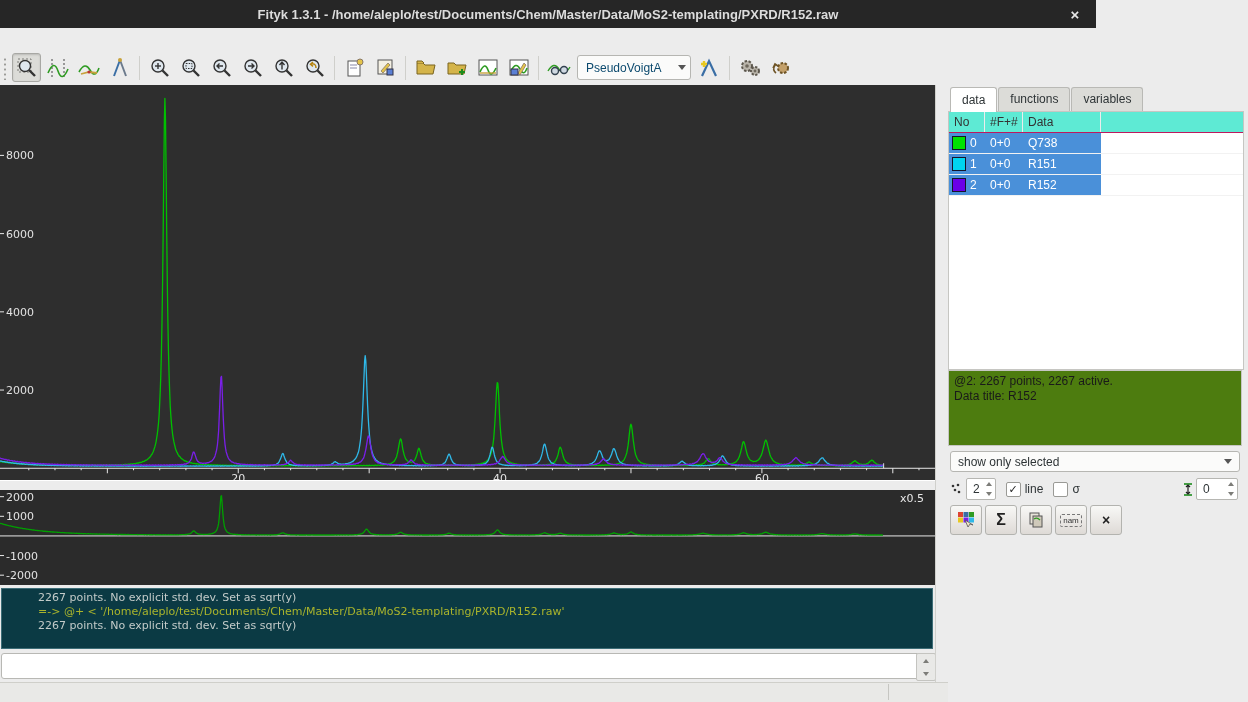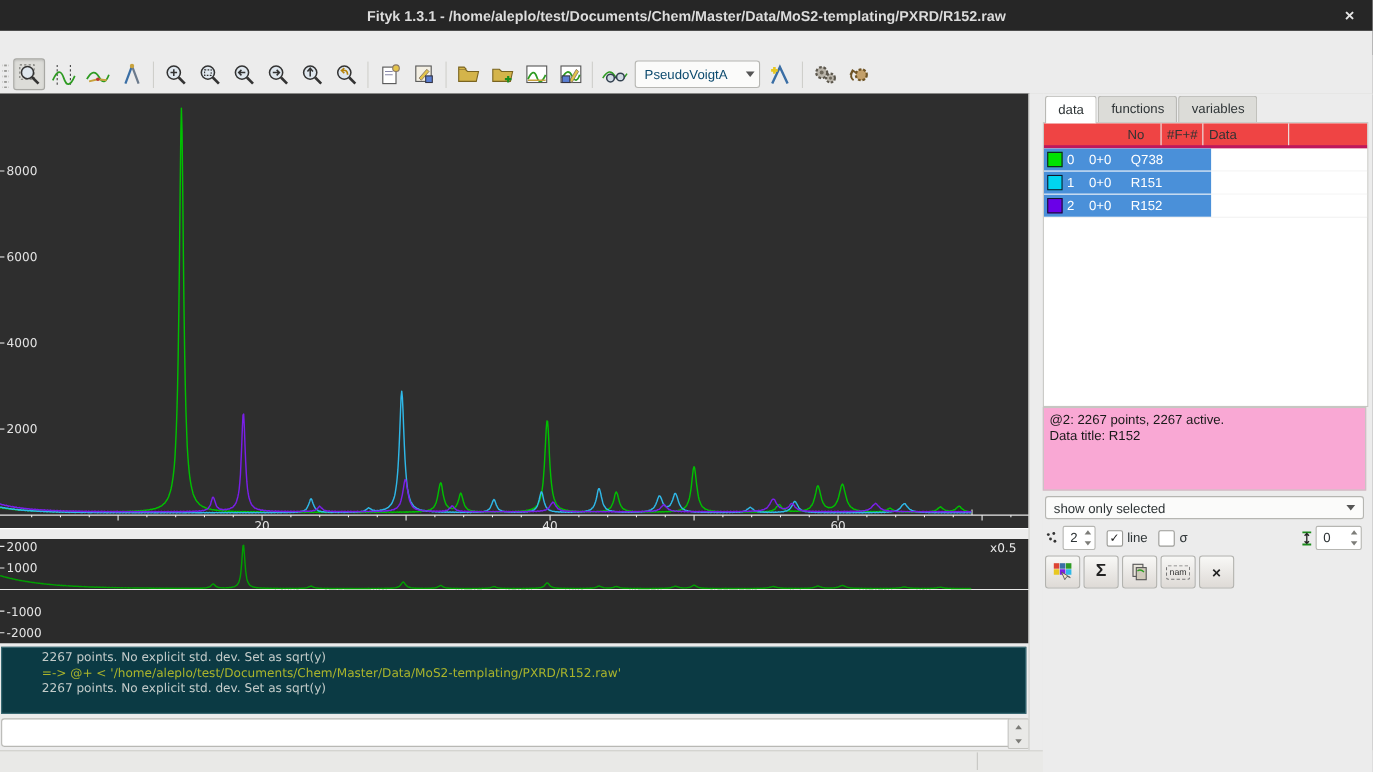--- a/index.html
+++ b/index.html
@@ -1,20 +1,20 @@
 <!DOCTYPE html>
 <html><head>
 <meta charset="utf-8">
 <style>
   html,body{margin:0;padding:0;background:#555;}
   #app{position:relative;width:1248px;height:702px;background:#ececec;overflow:hidden;
        font-family:"Liberation Sans","DejaVu Sans",sans-serif;-webkit-font-smoothing:antialiased;}
   .abs{position:absolute;}
   
-  #titlebar{left:0;top:0;width:1248px;height:28px;background:#262626;color:#dcdcdc;
+  #titlebar{left:0;top:0;width:1096px;height:28px;background:#262626;color:#dcdcdc;
             display:flex;align-items:center;justify-content:center;font-size:13px;font-weight:bold;}
   #close-btn{position:absolute;right:10px;top:3px;width:22px;height:22px;color:#e6e6e6;
              font-size:15px;font-weight:bold;display:flex;align-items:center;justify-content:center;cursor:pointer;}
   
   #menubar{left:0;top:28px;width:1248px;height:22px;background:#ececec;display:flex;align-items:center;}
   .menu-item{padding:2px 9px;font-size:13px;color:#2e3436;cursor:default;}
   
   #toolbar{left:0;top:50px;width:1248px;height:35px;background:#ececec;border-bottom:1px solid #d4d4d0;
            display:flex;align-items:center;}
   .tb-handle{width:6px;height:24px;margin:0 3px 0 2px;
@@ -54,28 +54,28 @@
                display:flex;align-items:center;justify-content:center;}
   #status-right{left:1120px;top:684px;width:100px;height:16px;display:flex;align-items:center;gap:3px;
                 font-size:12px;color:#3a3a38;}
   
   #sidebar{left:948px;top:85px;width:300px;height:617px;background:#ececec;}
   #tabs{position:absolute;left:2px;top:2px;display:flex;}
   .tab{padding:4px 11px;font-size:12px;color:#2e3436;background:#dcdcd8;border:1px solid #b9b9b5;
        border-bottom:none;border-radius:3px 3px 0 0;margin-right:1px;}
   .tab.active{background:#fff;position:relative;z-index:2;padding:5px 11px 5px;}
   #dtable{position:absolute;left:0px;top:26px;width:294px;height:257px;background:#fff;border:1px solid #c6c6c2;overflow:hidden;}
-  .thead{display:flex;height:20px;border-bottom:3px solid #be185d;font-size:12px;color:#333;align-items:center;background:#ef4444;justify-content:center;}
+  .thead{display:flex;height:20px;border-bottom:1px solid #be185d;font-size:12px;color:#333;align-items:center;background:#5eead4;}
   .thead .c{padding-left:5px;box-sizing:border-box;border-right:1px solid #ececec;height:100%;display:flex;align-items:center;}
   .trow{display:flex;height:20px;border-bottom:1px solid #f2f2f2;background:#fff;}
   .trow .sel{display:flex;height:100%;background:#4a90d9;color:#fff;font-size:12px;align-items:center;}
   .cell{box-sizing:border-box;padding-left:5px;display:flex;align-items:center;height:100%;}
   .c-no{width:36px;}.c-f{width:38px;}.c-name{width:78px;}
   .swatch{width:12px;height:12px;border:1px solid #15152a;margin:0 4px 0 3px;flex:none;}
-  #info-box{position:absolute;left:0px;top:285px;width:294px;height:76px;background:#f9a8d4;border:1px solid #c6c6c2;
+  #info-box{position:absolute;left:0px;top:285px;width:294px;height:76px;background:#4d7c0f;border:1px solid #c6c6c2;
             font-size:12px;line-height:15px;color:#1a1a1a;padding:3px 5px;box-sizing:border-box;overflow-wrap:anywhere;}
   #filter-combo{position:absolute;left:2px;top:366px;width:290px;height:21px;background:#fbfbfa;border:1px solid #b6b6b2;
             border-radius:3px;display:flex;align-items:center;font-size:12px;color:#2e3436;padding:0 7px;box-sizing:border-box;}
   #filter-combo .caret{margin-left:auto;}
   #ctrl-row{position:absolute;left:2px;top:392px;width:290px;height:24px;display:flex;align-items:center;font-size:12px;color:#2e3436;}
   .spinbox{height:20px;background:#fff;border:1px solid #b6b6b2;border-radius:2px;display:flex;align-items:center;}
   .spinbox .val{padding:0 3px 0 6px;font-size:12px;}
   .spinbox .arrows{display:flex;flex-direction:column;justify-content:space-around;height:100%;padding:2px 3px;}
   .checkbox{width:13px;height:13px;background:#fff;border:1px solid #9a9a96;border-radius:2px;margin:0 4px 0 10px;
             display:flex;align-items:center;justify-content:center;font-size:11px;color:#222;}

